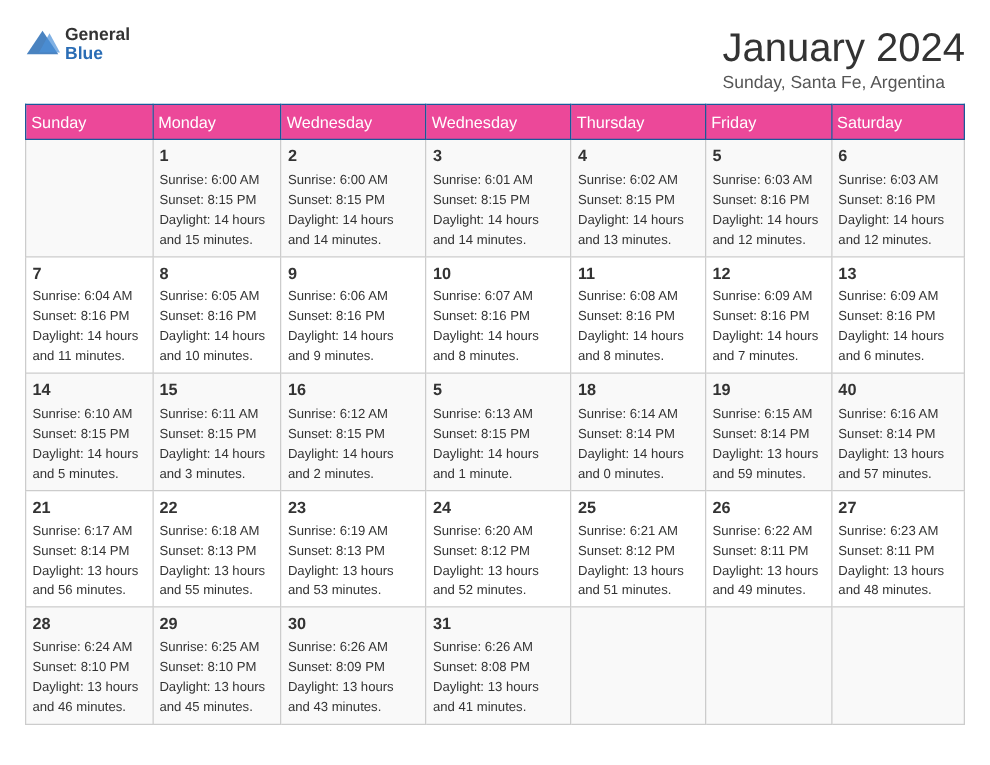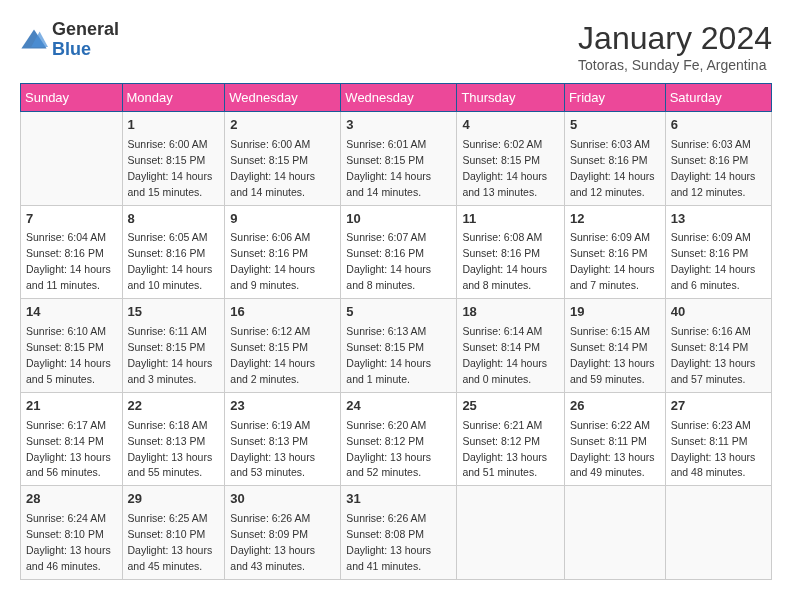--- a/index.html
+++ b/index.html
@@ -15,21 +15,21 @@
       justify-content: space-between;
       align-items: flex-start;
       margin-bottom: 10px;
     }
     .logo {
       display: flex;
       align-items: center;
       gap: 4px;
     }
     .logo-text {
-      font-size: 18px;
+      font-size: 14px;
       font-weight: bold;
       line-height: 1.1;
     }
     .logo-general { color: #333; }
     .logo-blue { color: #2a6db5; text-align: right; }
     .logo-icon {
       width: 28px;
       height: 28px;
     }
     .title-block {
@@ -89,21 +89,21 @@
       <polygon points="20,5 38,32 2,32" fill="#2a6db5" opacity="0.85"></polygon>
       <polygon points="28,8 40,30 16,30" fill="#4a90d9" opacity="0.7"></polygon>
     </svg>
     <div class="logo-text">
       <span class="logo-general">General</span><br>
       <span class="logo-blue">Blue</span>
     </div>
   </div>
   <div class="title-block">
     <div class="month-title">January 2024</div>
-    <div class="location">Totoras, Sunday Fe, Argentina</div>
+    <div class="location">Sunday, Santa Fe, Argentina</div>
   </div>
 </div>
 
 <table>
   <thead>
     <tr>
 
     <th>Sunday</th>
         <th>Monday</th>
         <th>Wednesday</th>

